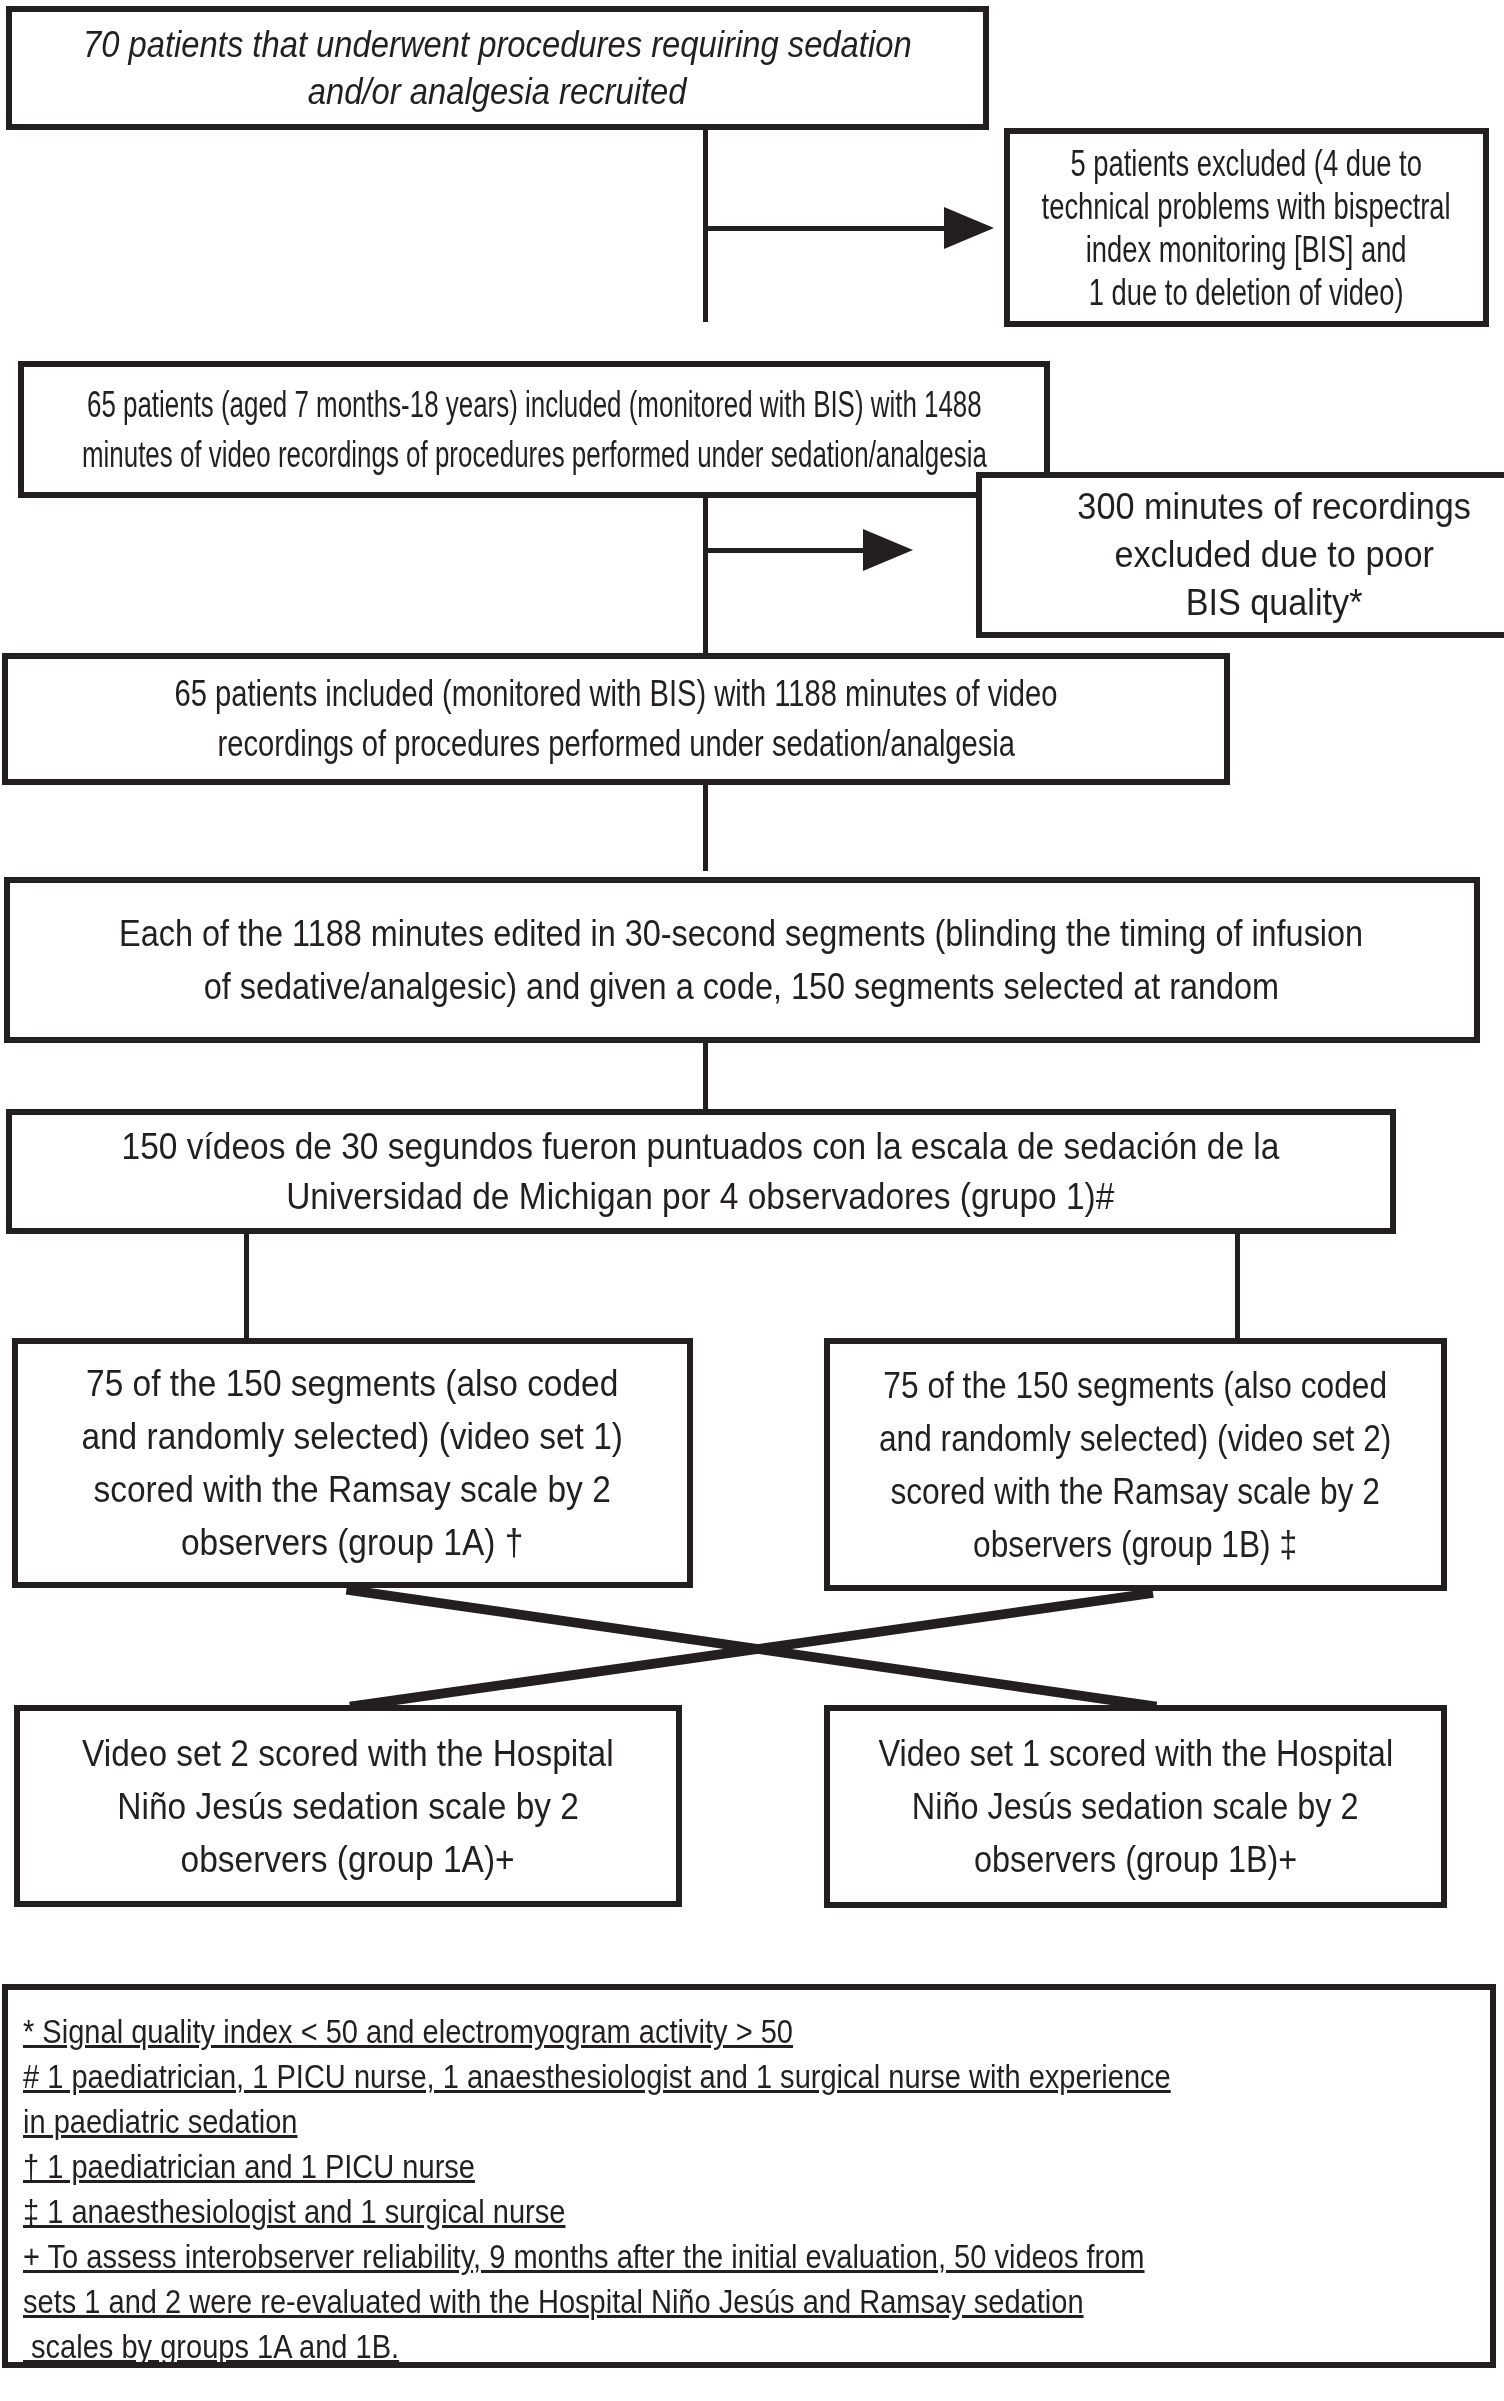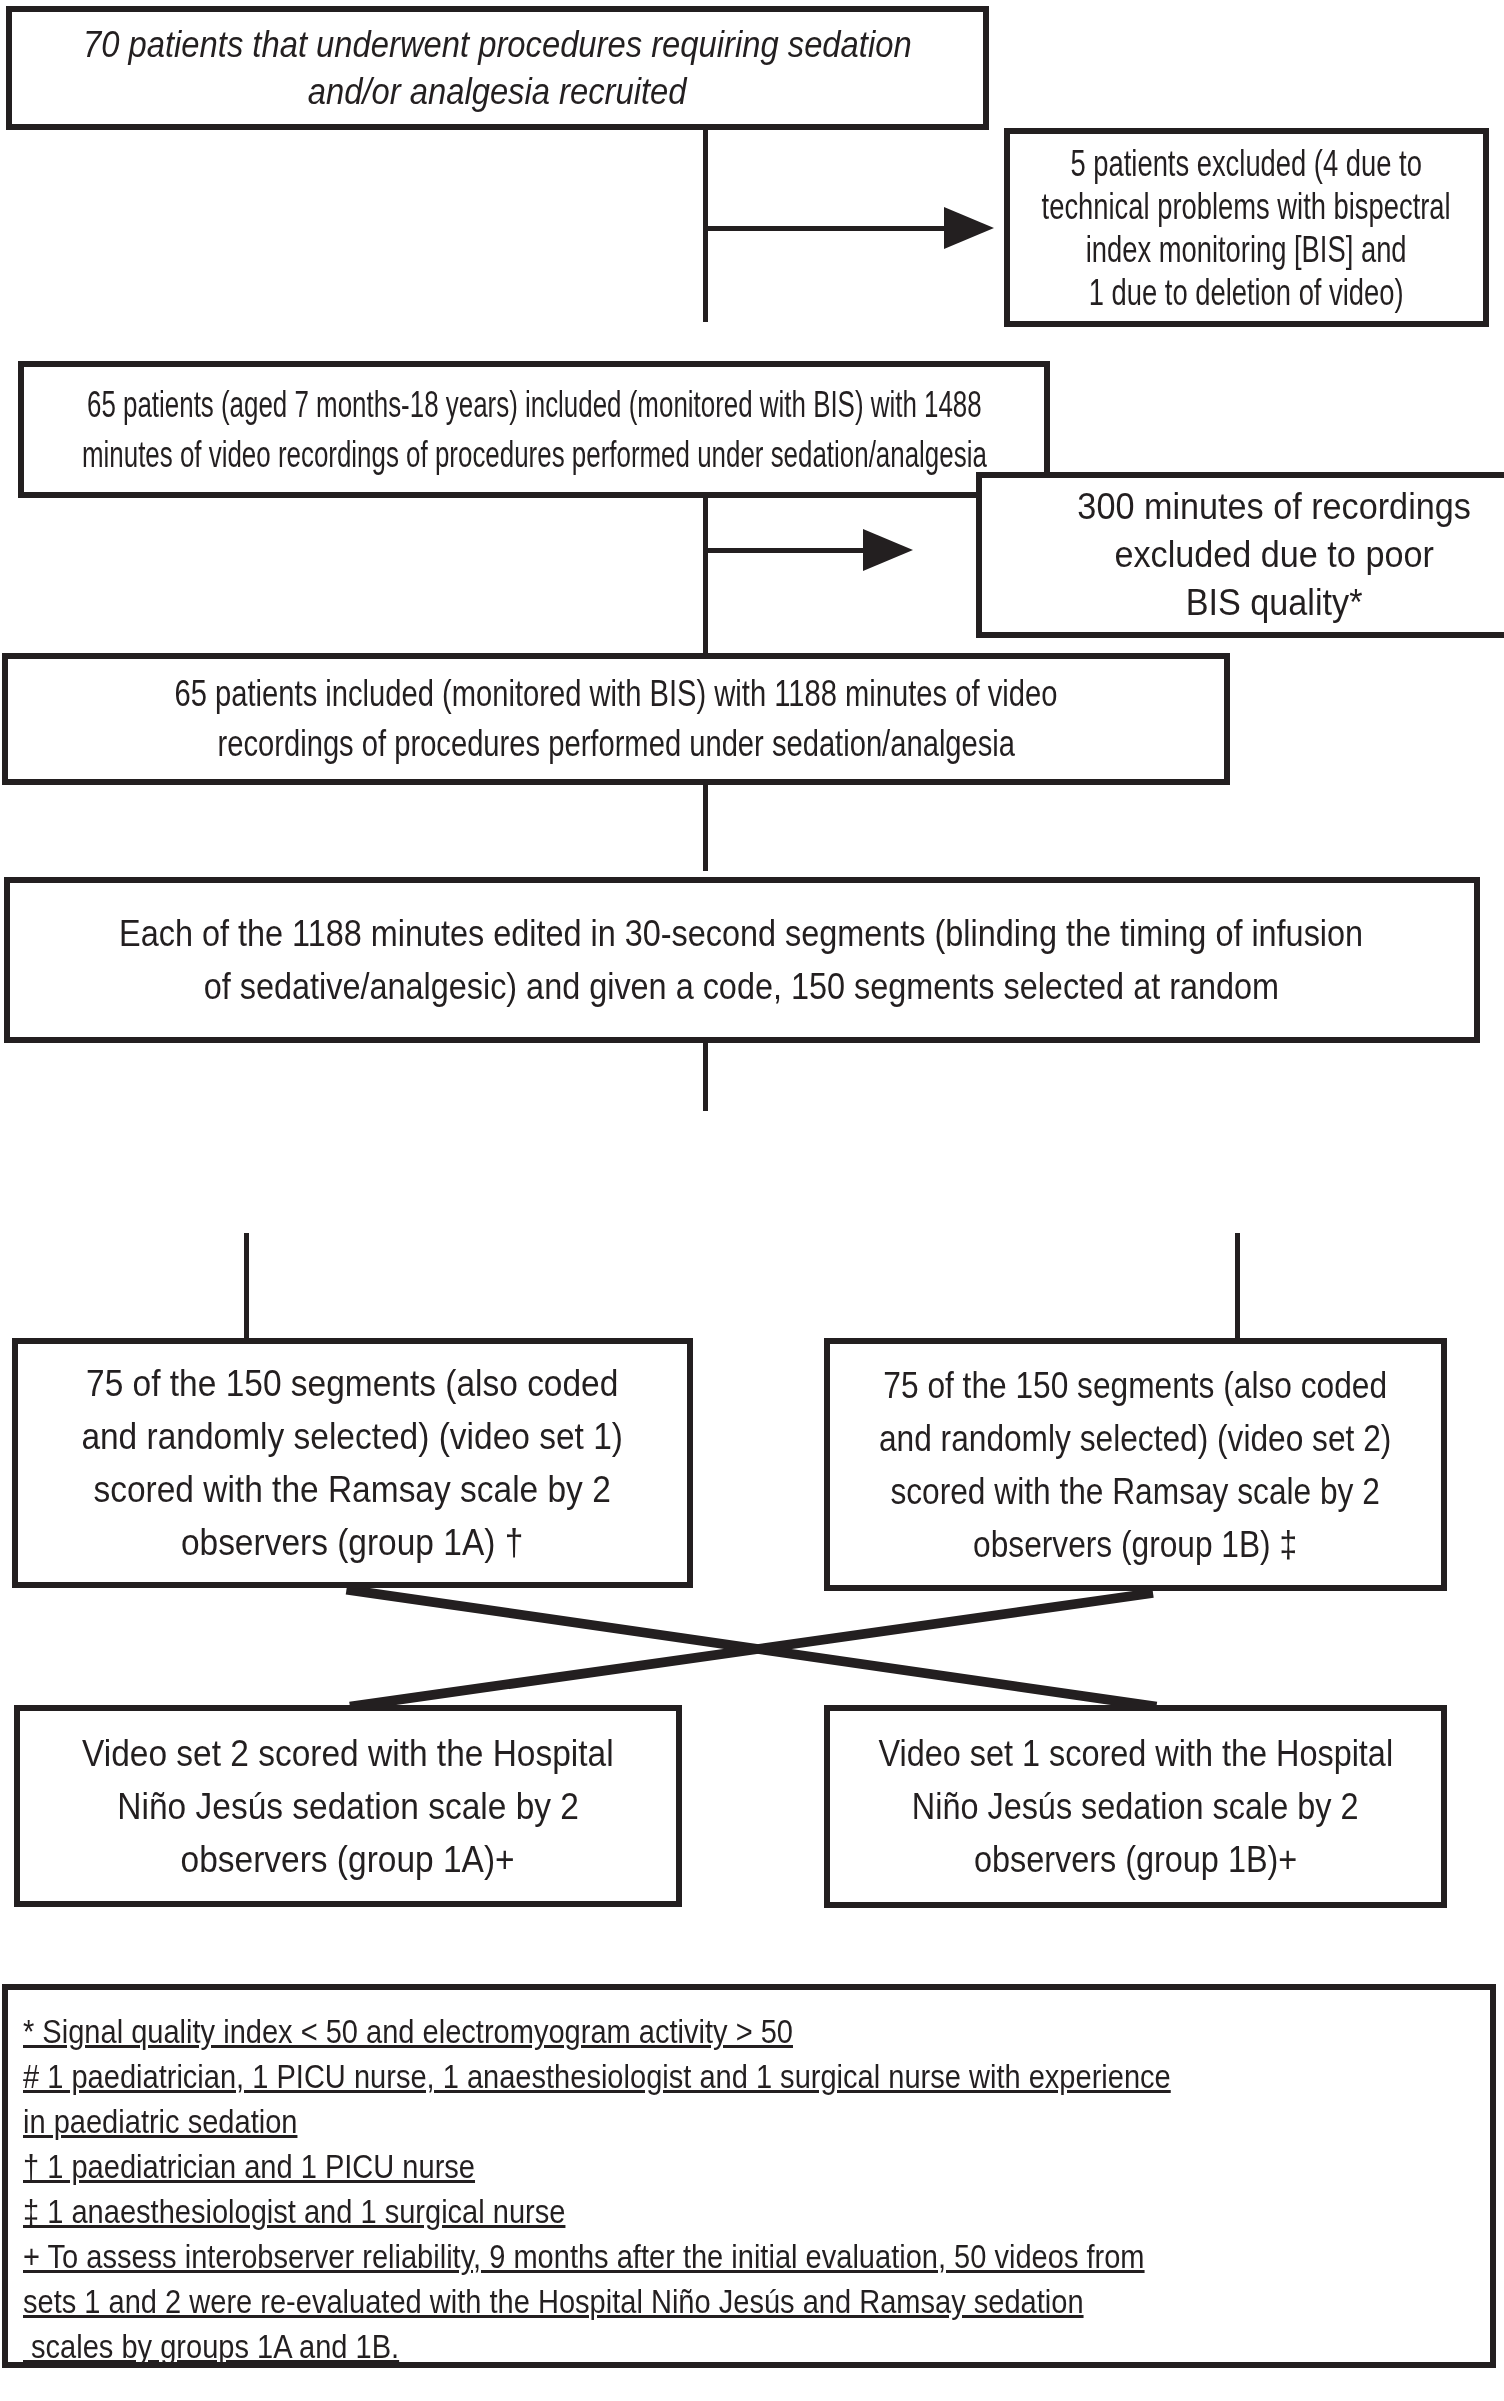--- a/index.html
+++ b/index.html
@@ -144,20 +144,24 @@
   <div class="box" id="box-included-1188">
       <div class="line">65 patients included (monitored with BIS) with 1188 minutes of video</div>
       <div class="line">recordings of procedures performed under sedation/analgesia</div>
     </div>
 
   <div class="box" id="box-segments-edited">
       <div class="line">Each of the 1188 minutes edited in 30-second segments (blinding the timing of infusion</div>
       <div class="line">of sedative/analgesic) and given a code, 150 segments selected at random</div>
     </div>
 
+  <div class="box" id="box-michigan">
+      <div class="line">150 vídeos de 30 segundos fueron puntuados con la escala de sedación de la</div>
+      <div class="line">Universidad de Michigan por 4 observadores (grupo 1)#</div>
+    </div>
 
   <div class="box" id="box-ramsay-set1">
       <div class="line">75 of the 150 segments (also coded</div>
       <div class="line">and randomly selected) (video set 1)</div>
       <div class="line">scored with the Ramsay scale by 2</div>
       <div class="line">observers (group 1A) †</div>
     </div>
 
   <div class="box" id="box-ramsay-set2">
       <div class="line">75 of the 150 segments (also coded</div>

